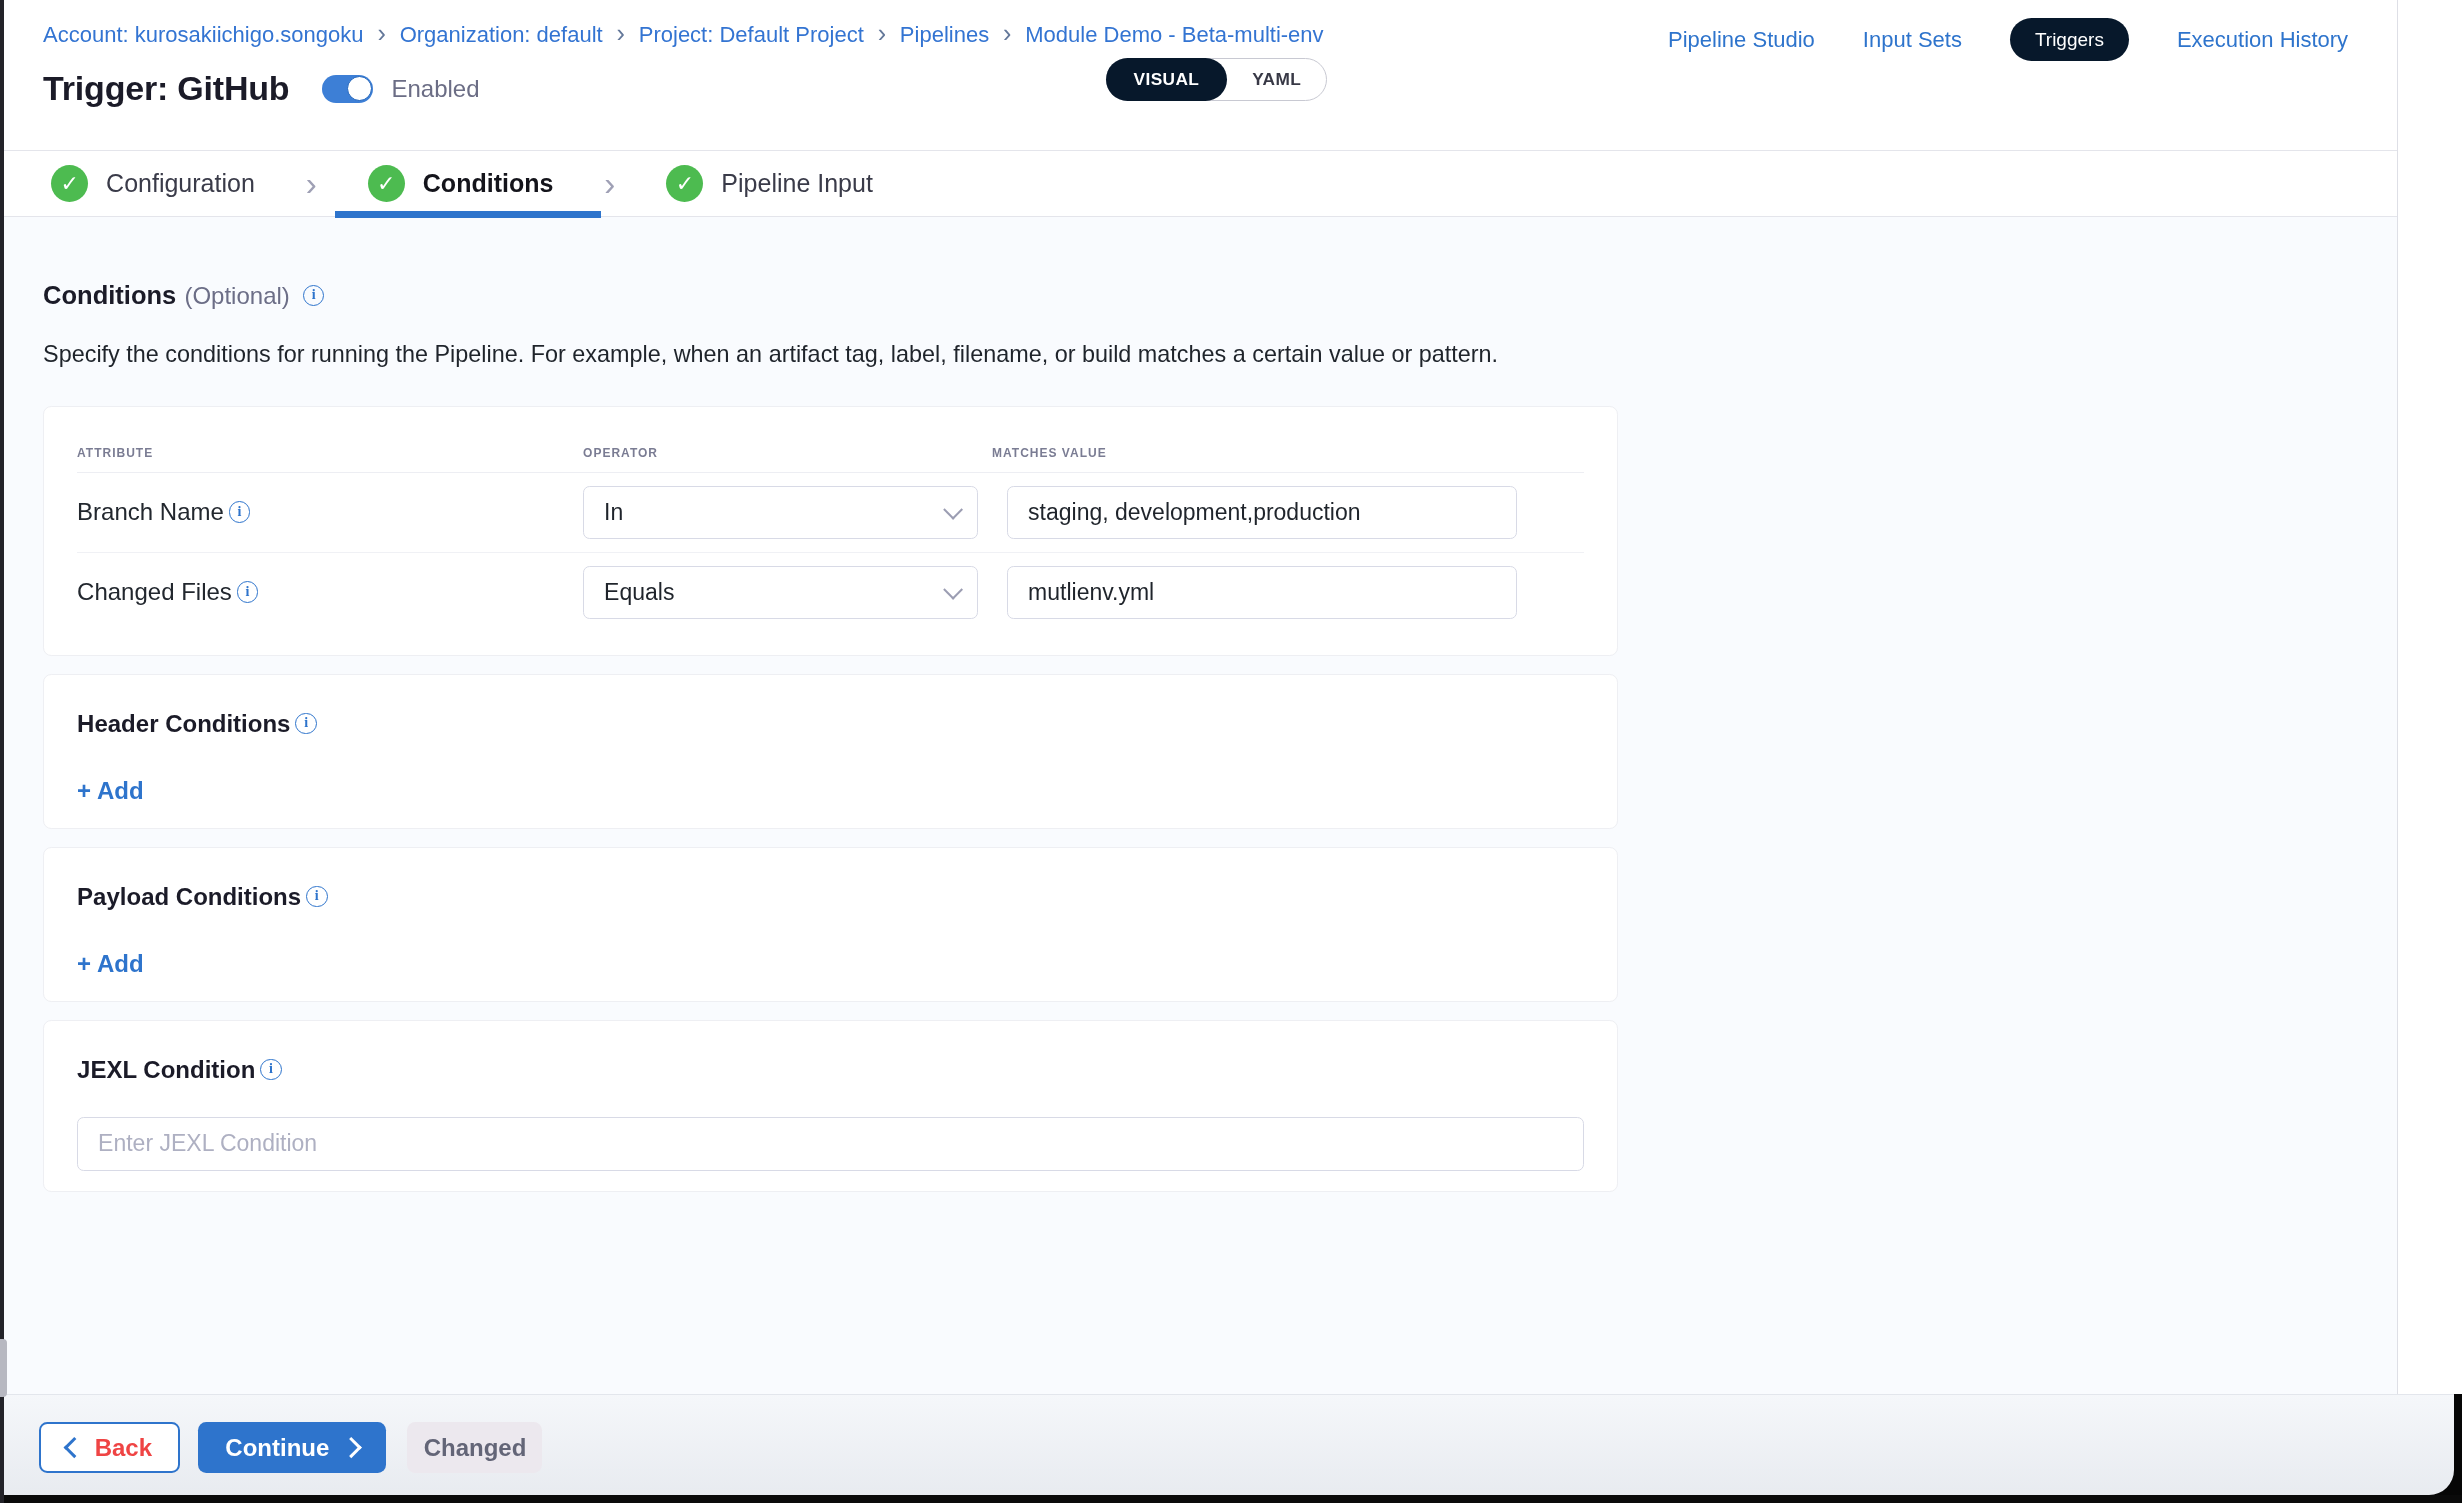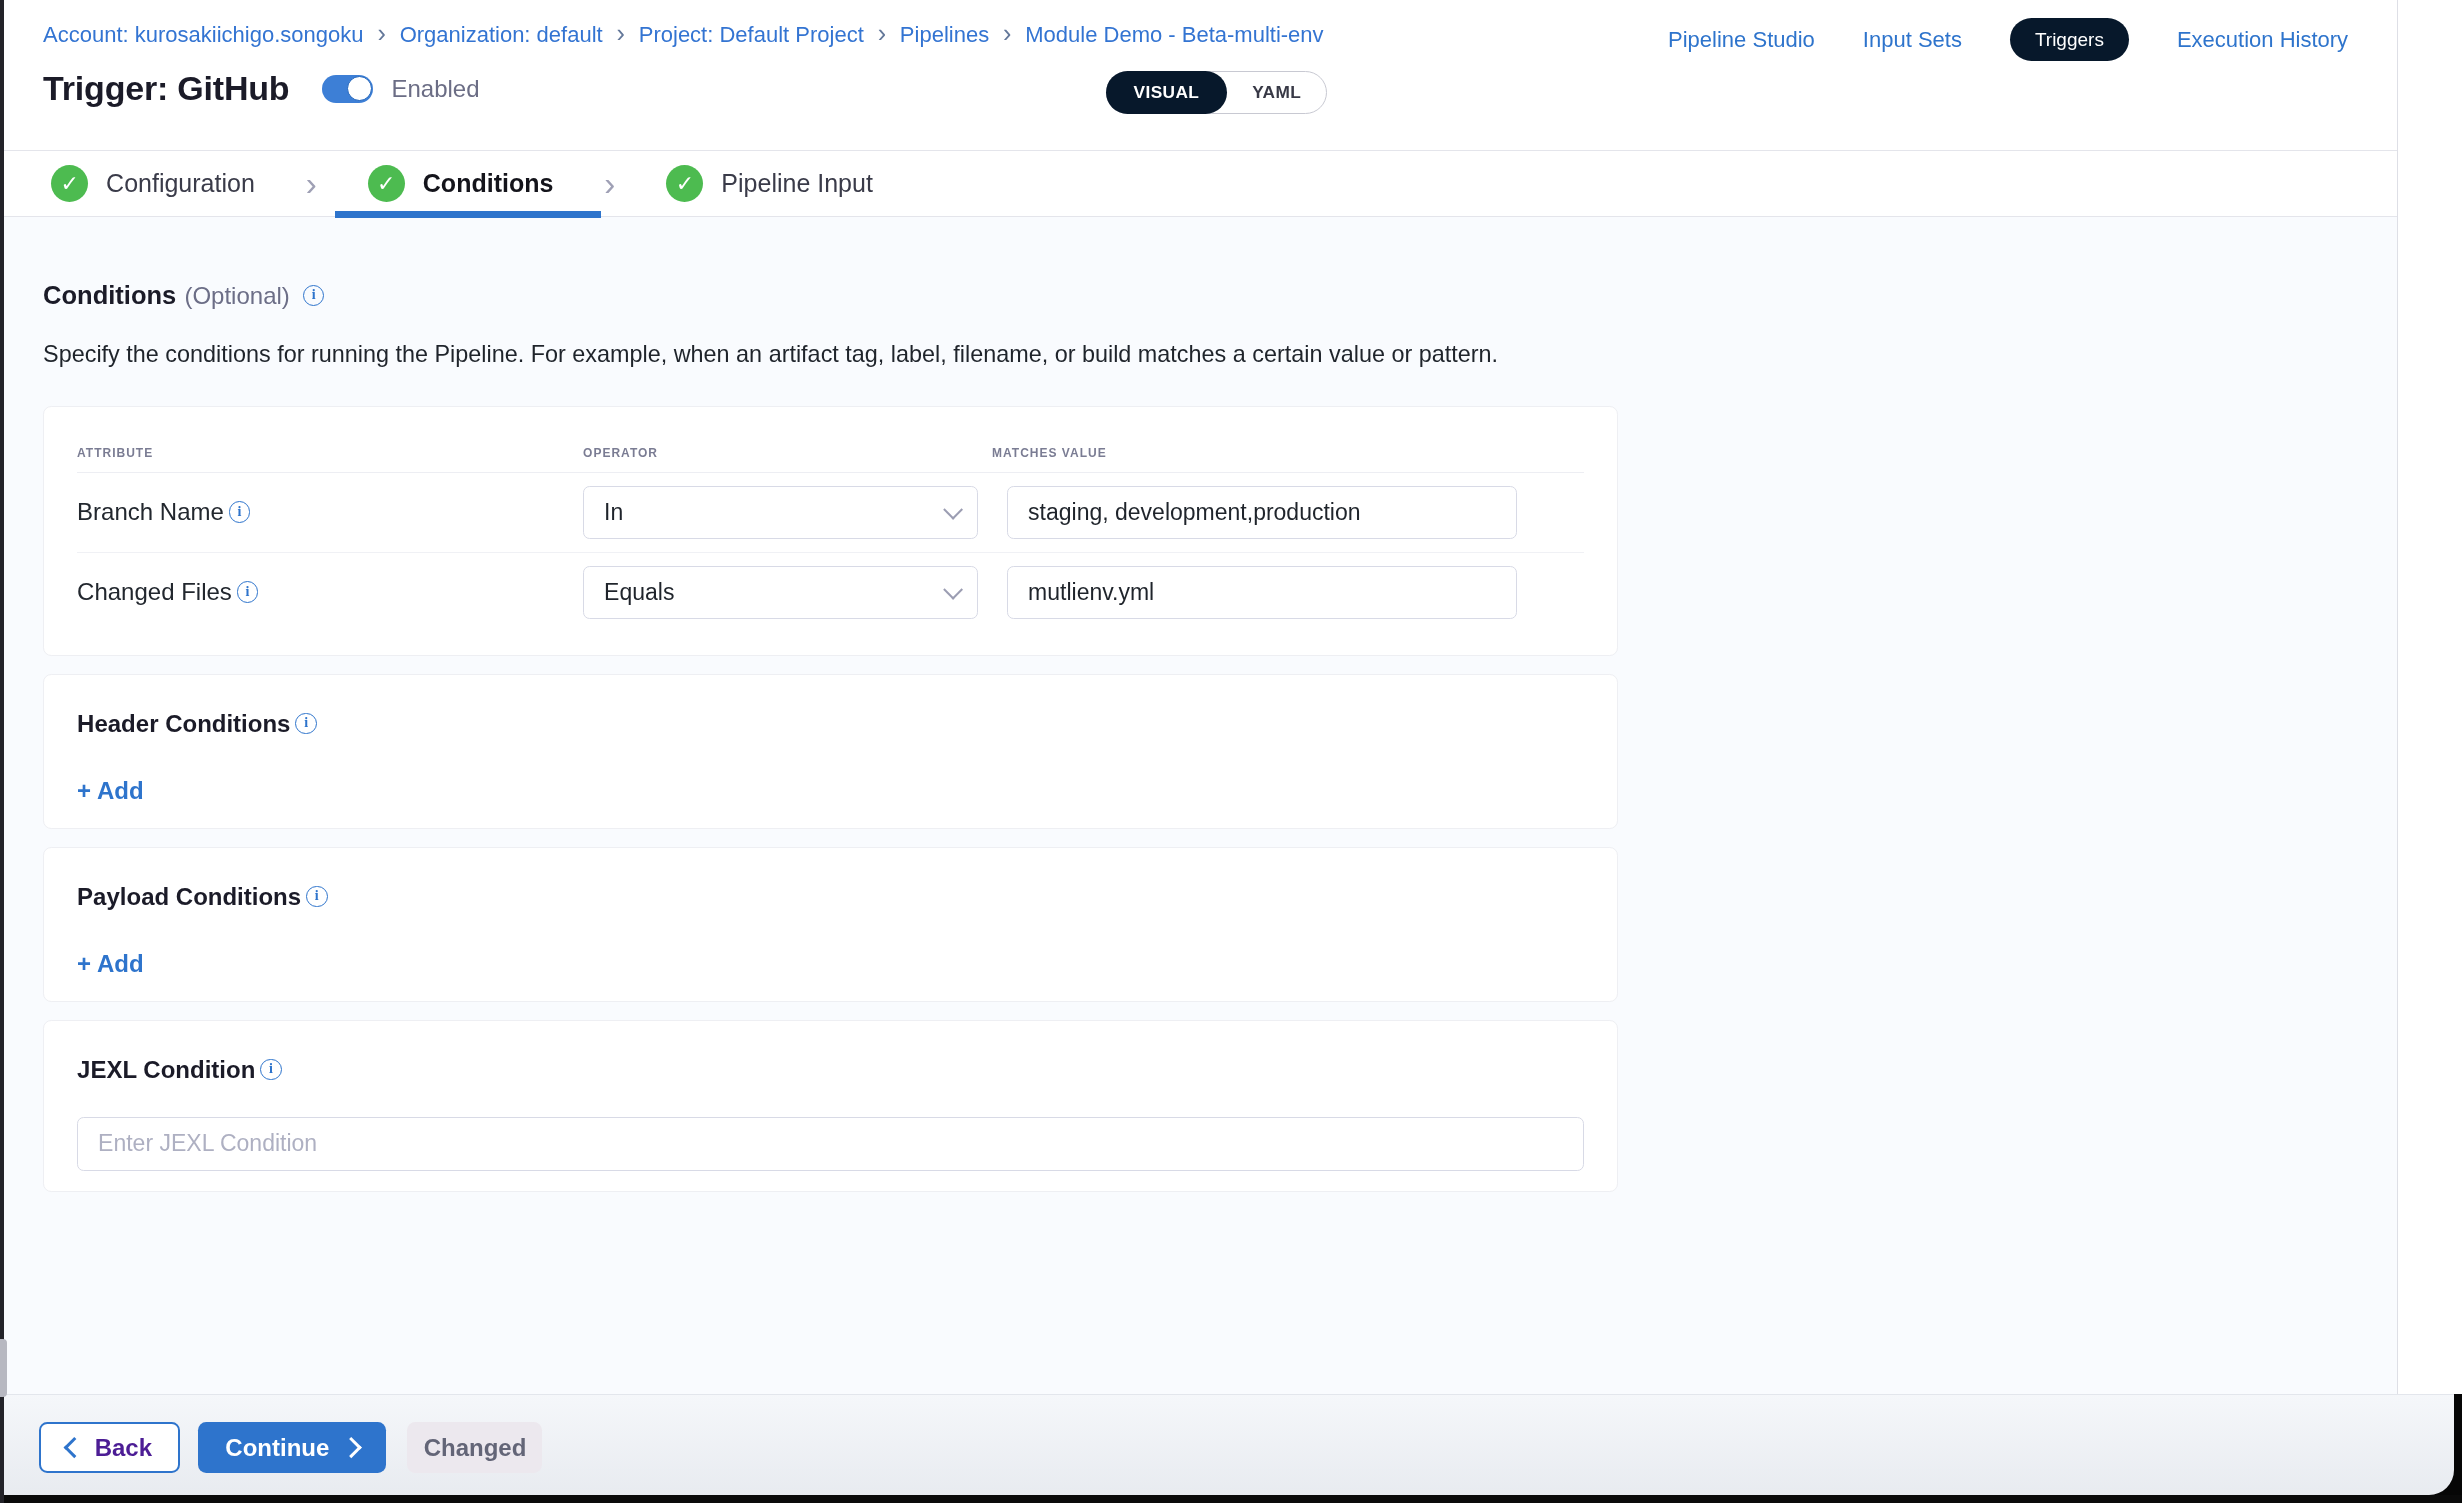--- a/index.html
+++ b/index.html
@@ -32,21 +32,21 @@
   .top-nav .nav-pill{background:#07182b;color:#ffffff;border-radius:822px;padding:10.7px 25px;font-size:19px;}
 
   
   .title-row{position:absolute;left:39px;top:69px;display:flex;align-items:center;}
   .page-title{font-size:34px;font-weight:700;color:#1b1b28;letter-spacing:-0.2px;margin:0;}
   .toggle{margin-left:33px;width:51px;height:28px;border-radius:14px;background:#3d7fd6;position:relative;cursor:pointer;flex:0 0 auto;}
   .toggle .knob{position:absolute;right:1.6px;top:1.6px;width:25px;height:25px;border-radius:50%;background:#ffffff;border:1.6px solid #1e63bc;box-sizing:border-box;}
   .toggle-label{margin-left:18px;font-size:24px;color:#6b6d85;}
 
   
-  .view-toggle{position:absolute;left:1102px;top:71px;display:flex;align-items:center;background:#ffffff;border:1.6px solid #c8c9d2;border-radius:822px;height:43px;box-sizing:border-box;}
+  .view-toggle{position:absolute;left:1102px;top:58px;display:flex;align-items:center;background:#ffffff;border:1.6px solid #c8c9d2;border-radius:822px;height:43px;box-sizing:border-box;}
   .seg{display:flex;align-items:center;justify-content:center;font-size:17.3px;font-weight:700;letter-spacing:0.4px;cursor:pointer;}
   .seg-visual{background:#07182b;color:#ffffff;border-radius:822px;height:43px;padding:0 28px;margin:-1.6px 0 -1.6px -1.6px;}
   .seg-yaml{color:#383946;padding:0 25px;}
 
   
   .steps{position:absolute;left:47px;top:0;height:100%;display:flex;align-items:center;}
   .step{position:relative;display:flex;align-items:center;gap:18px;height:100%;cursor:pointer;}
   .check{width:37px;height:37px;border-radius:50%;background:#4dbb50;display:flex;align-items:center;justify-content:center;flex:0 0 auto;}
   .check::before{content:'\2713';color:#ffffff;font-size:22px;font-weight:700;}
   .step-label{font-size:25px;color:#3a3b49;font-weight:500;white-space:nowrap;}
@@ -86,21 +86,21 @@
   .card-title{font-size:24px;font-weight:700;color:#1b1b28;margin:0;}
   .add-link{display:inline-block;margin-top:39px;font-size:24px;font-weight:600;color:#2e74cc;cursor:pointer;}
 
   .card-jexl{margin-top:18px;padding:35px 33px 20px 33px;}
   .jexl-input{width:100%;margin-top:33px;height:54px;}
   .jexl-input::placeholder{color:#aeb0c2;}
 
   
   .footer{position:absolute;left:4.1px;top:1394px;width:2450px;height:101px;box-sizing:border-box;background:linear-gradient(180deg,#f5f7fa 0%,#e8ebf0 100%);border-top:0.8px solid #e3e6ec;border-radius:0 0 25px 0;display:flex;align-items:center;padding:5px 0 0 35px;z-index:4;}
   .btn{display:flex;align-items:center;justify-content:center;height:51px;border-radius:8.2px;font-size:24px;font-weight:700;box-sizing:border-box;cursor:pointer;border:none;font-family:"Liberation Sans","DejaVu Sans",sans-serif;}
-  .btn-back{width:141px;background:#ffffff;border:2.5px solid #2e74cc;color:#4c1d95;}
+  .btn-back{width:141px;background:#ffffff;border:2.5px solid #2e74cc;color:#ef4444;}
   .btn-continue{width:188px;margin-left:18px;background:#2e74cc;color:#ffffff;}
   .btn-cancel{width:135px;margin-left:21.4px;background:#ece8ee;color:#636577;font-weight:700;}
   .chev-left{width:11.5px;height:11.5px;border-left:3.3px solid #2e74cc;border-bottom:3.3px solid #2e74cc;transform:rotate(45deg);margin-right:13px;flex:0 0 auto;}
   .chev-right{width:11.5px;height:11.5px;border-right:3.3px solid #ffffff;border-top:3.3px solid #ffffff;transform:rotate(45deg);margin-left:15px;flex:0 0 auto;}
 </style>
 </head>
 <body>
 
 <div class="edge-strip"></div>
 <div class="edge-notch"></div>

